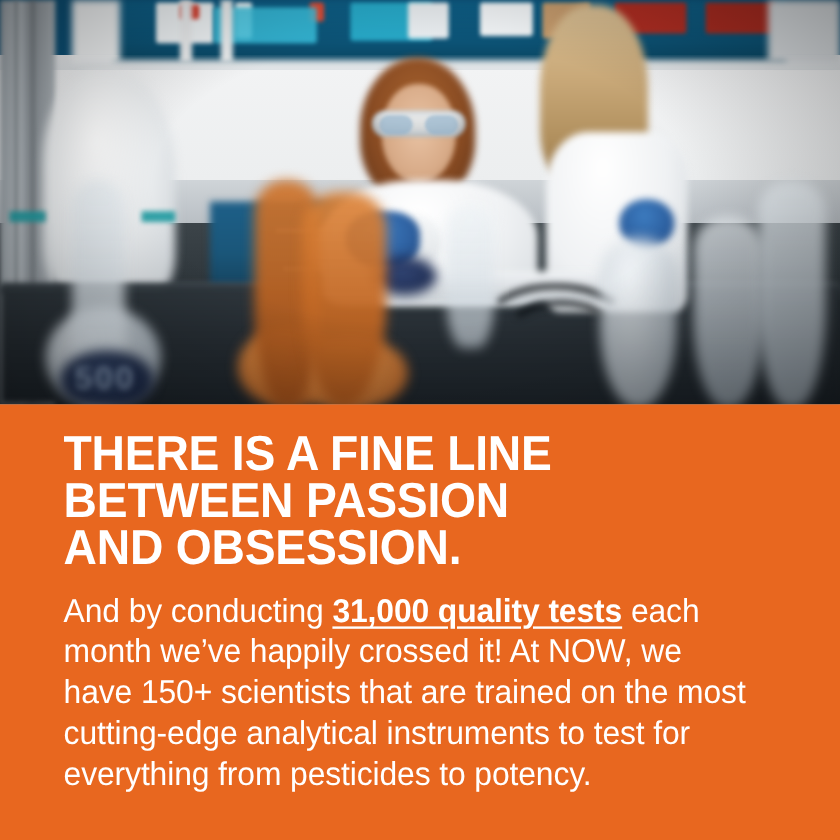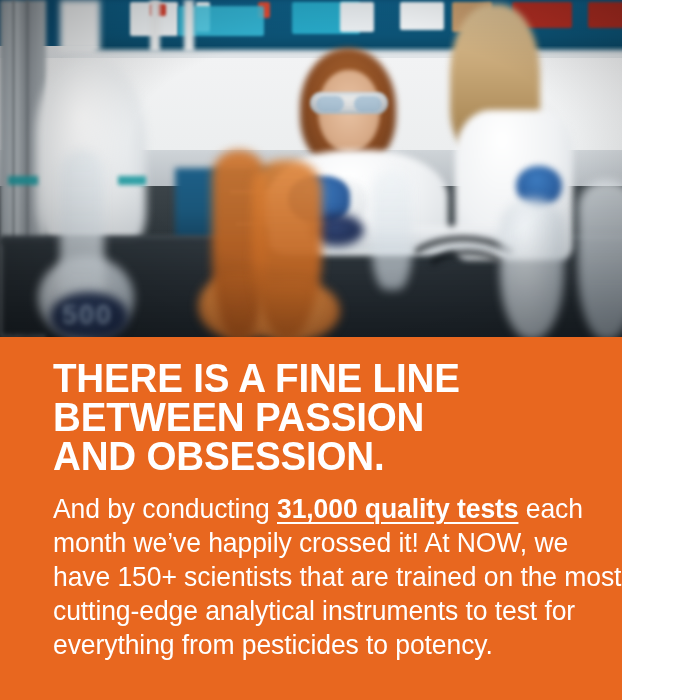--- a/index.html
+++ b/index.html
@@ -2,21 +2,21 @@
 <html><head>
 <meta charset="utf-8">
 <style>
   html, body {
     margin: 0;
     padding: 0;
     background: #ffffff;
   }
   .canvas {
     position: relative;
-    width: 622px;
+    width: 700px;
     height: 700px;
     overflow: hidden;
     font-family: "Liberation Sans", sans-serif;
     background: #ffffff;
   }
 
   
   .photo {
     position: absolute;
     left: 0; top: 0;

